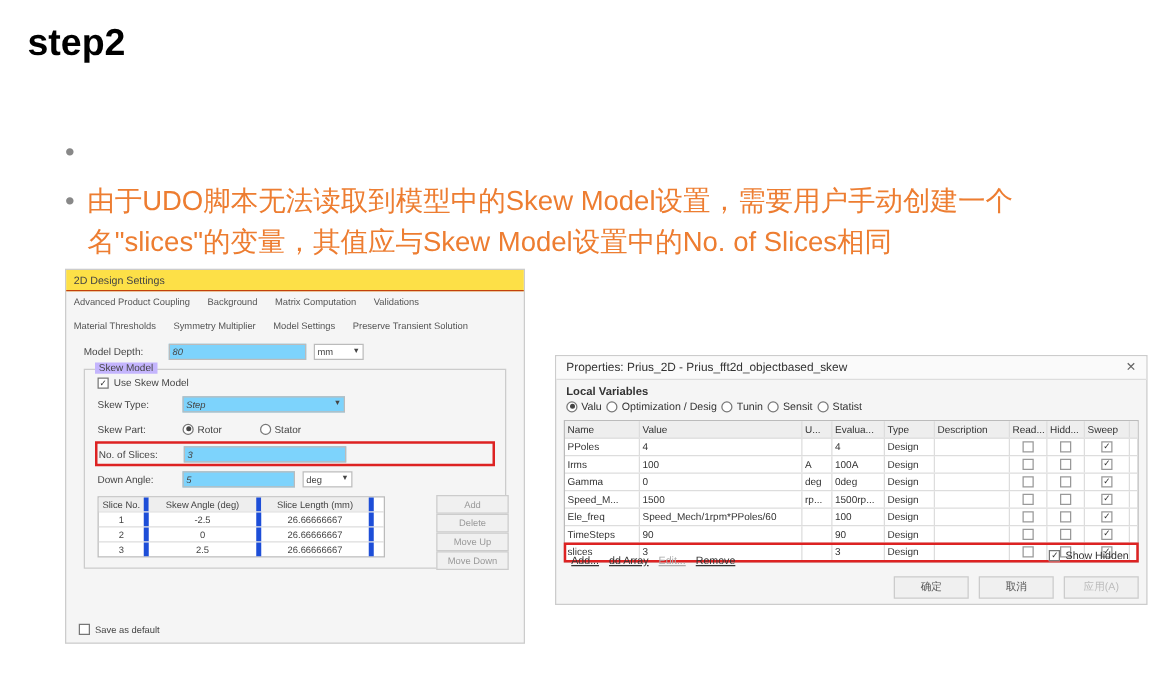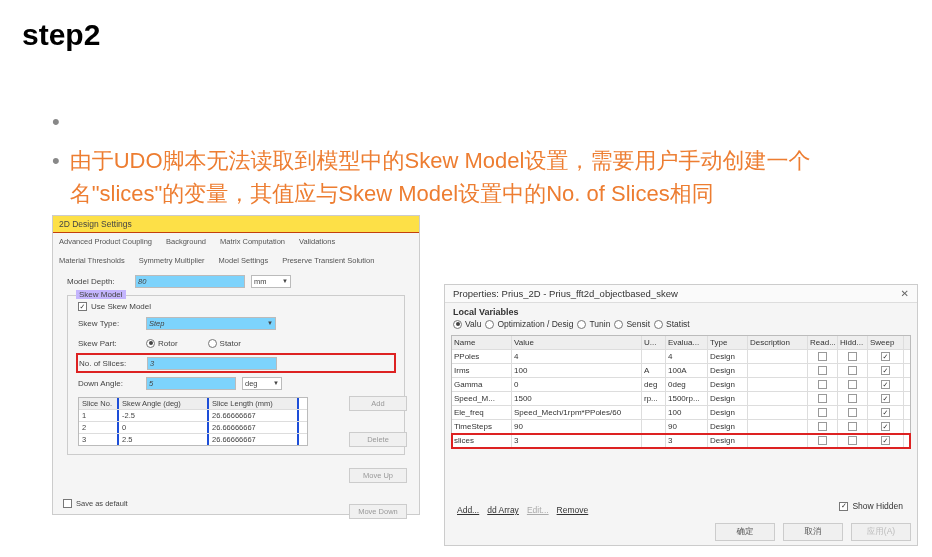--- a/index.html
+++ b/index.html
@@ -117,32 +117,32 @@
     }
     .slice-tbl {
       margin-top: 6px;
       border: 1px solid #bbb;
       background: #fff;
       width: 230px;
       font-size: 7.5px;
     }
     .slice-tbl .tr { display: flex; border-bottom: 1px solid #ddd; }
     .slice-tbl .tr:last-child { border-bottom: none; }
-    .slice-tbl .th, .slice-tbl .td { padding: 1px 3px; border-right: 2px solid #1d4ed8; }
+    .slice-tbl .th, .slice-tbl .td { padding: 1px 3px; border-right: 4px solid #1d4ed8; text-align: center; }
     .slice-tbl .th { background: #eee; }
     .c1 { width: 40px; }
     .c2 { width: 90px; }
     .c3 { width: 90px; }
     .dl-btns {
       position: absolute;
       right: 12px;
       top: 180px;
       display: flex;
       flex-direction: column;
-      gap: 21px;
+      gap: 0;
     }
     .dl-btn {
       border: 1px solid #ccc;
       background: #f0f0f0;
       width: 58px;
       height: 15px;
       font-size: 7.5px;
       color: #999;
       display: flex;
       align-items: center;
@@ -157,21 +157,21 @@
       gap: 4px;
       font-size: 7.5px;
     }
 
     
     .dialog-right {
       position: absolute;
       top: 284px;
       left: 444px;
       width: 474px;
-      height: 262px;
+      height: 200px;
       border: 1px solid #ccc;
       background: #f5f5f5;
       font-size: 9px;
       color: #333;
     }
     .dr-title {
       display: flex;
       justify-content: space-between;
       padding: 3px 8px;
       font-size: 9.5px;

